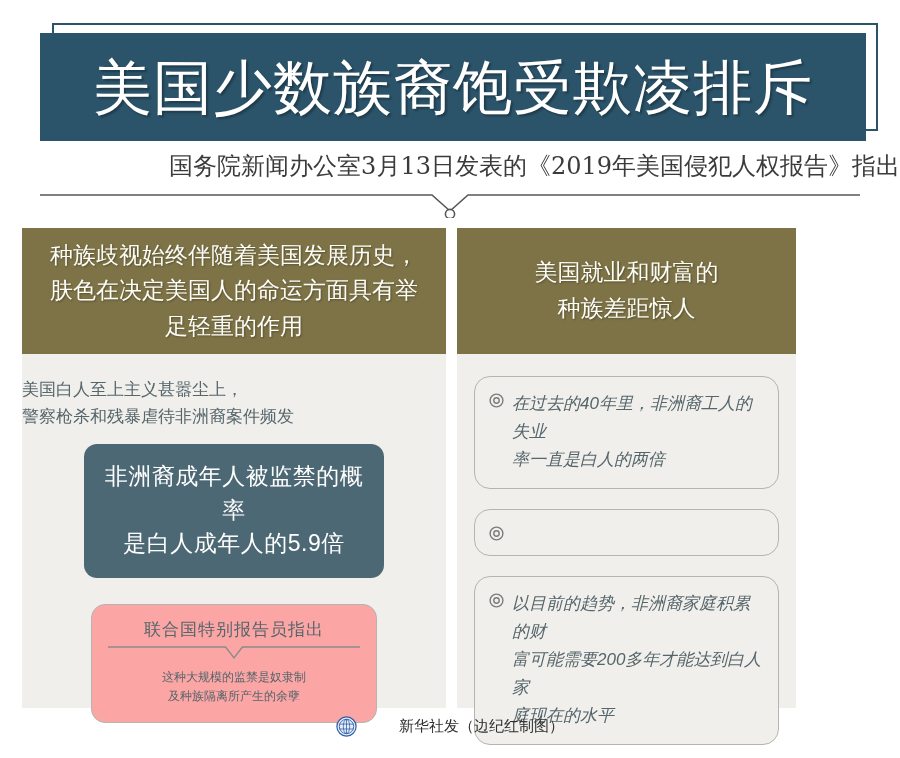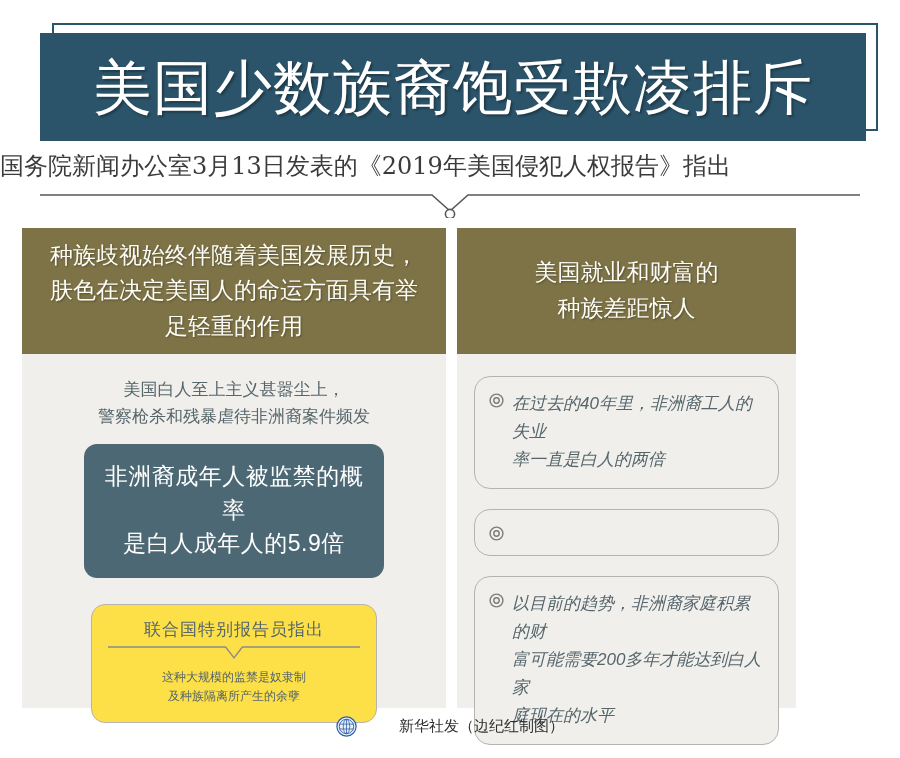--- a/index.html
+++ b/index.html
@@ -51,21 +51,21 @@
   .subtitle-zone {
     position: absolute;
     left: 0; top: 146px;
     width: 900px;
     height: 78px;
   }
   .subtitle-text {
     position: absolute;
     left: 0; top: 4px;
     width: 900px;
-    text-align: left;
+    text-align: right;
     font-family: "DejaVu Serif", serif;
     font-size: 24px;
     color: #3b3b3b;
     white-space: nowrap;
   }
   .subtitle-rule {
     position: absolute;
     left: 40px; top: 48px;
     width: 820px; height: 24px;
   }
@@ -101,21 +101,21 @@
     line-height: 1.55;
     color: #fdfcf7;
     text-shadow: 1px 1px 2px rgba(0,0,0,0.3);
     padding: 0 14px;
     white-space: pre-line;
   }
 
   
   .lead-text {
     margin-top: 22px;
-    text-align: center;
+    text-align: left;
     font-size: 17px;
     line-height: 1.6;
     color: #56666b;
     white-space: pre-line;
     font-family: "Liberation Sans", sans-serif;
   }
 
   .stat-card {
     margin: 14px 62px 0 62px;
     background: #4c6874;
@@ -128,21 +128,21 @@
     line-height: 1.45;
     color: #ffffff;
     white-space: pre-line;
     letter-spacing: 0.5px;
   }
 
   .quote-card {
     margin: 26px 69px 0 69px;
     border: 1.5px solid #b5b4ae;
     border-radius: 14px;
-    background: #fde047;
+    background: #fca5a5;
     padding: 13px 16px 16px 16px;
     text-align: center;
   }
   .quote-card-title {
     font-size: 17px;
     color: #55656a;
     letter-spacing: 1px;
   }
   .notch-rule {
     width: 100%;

